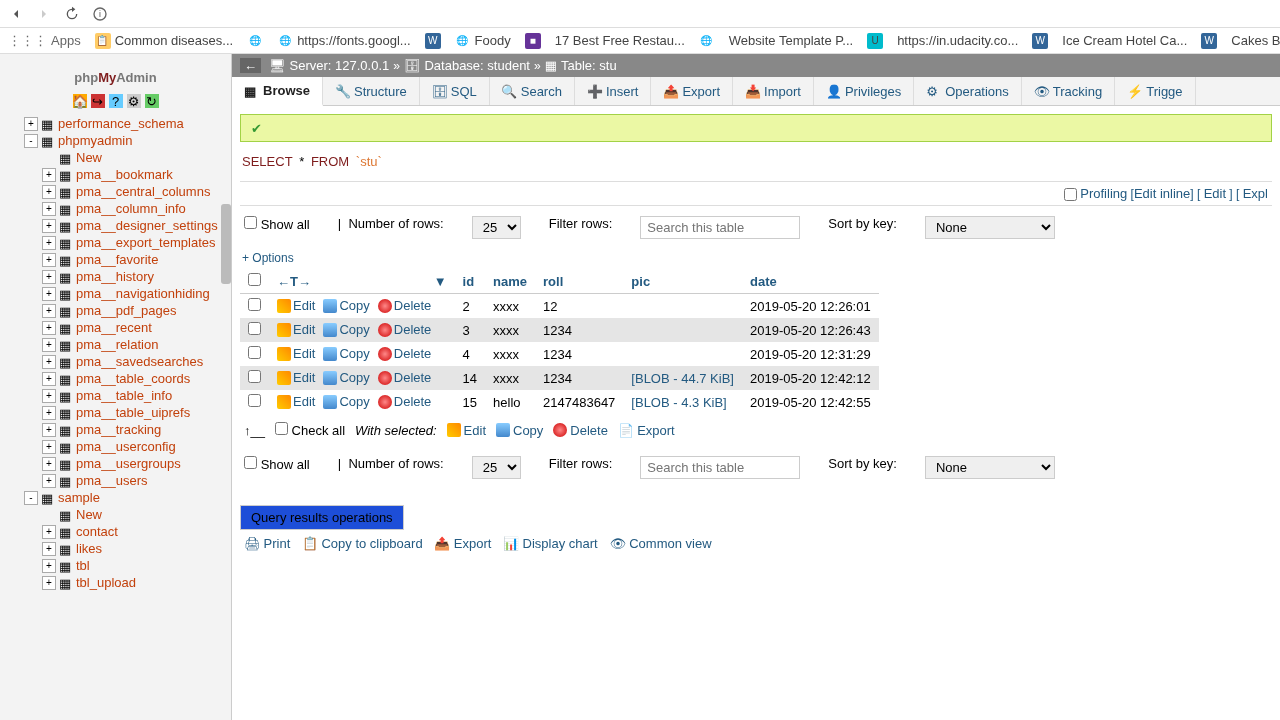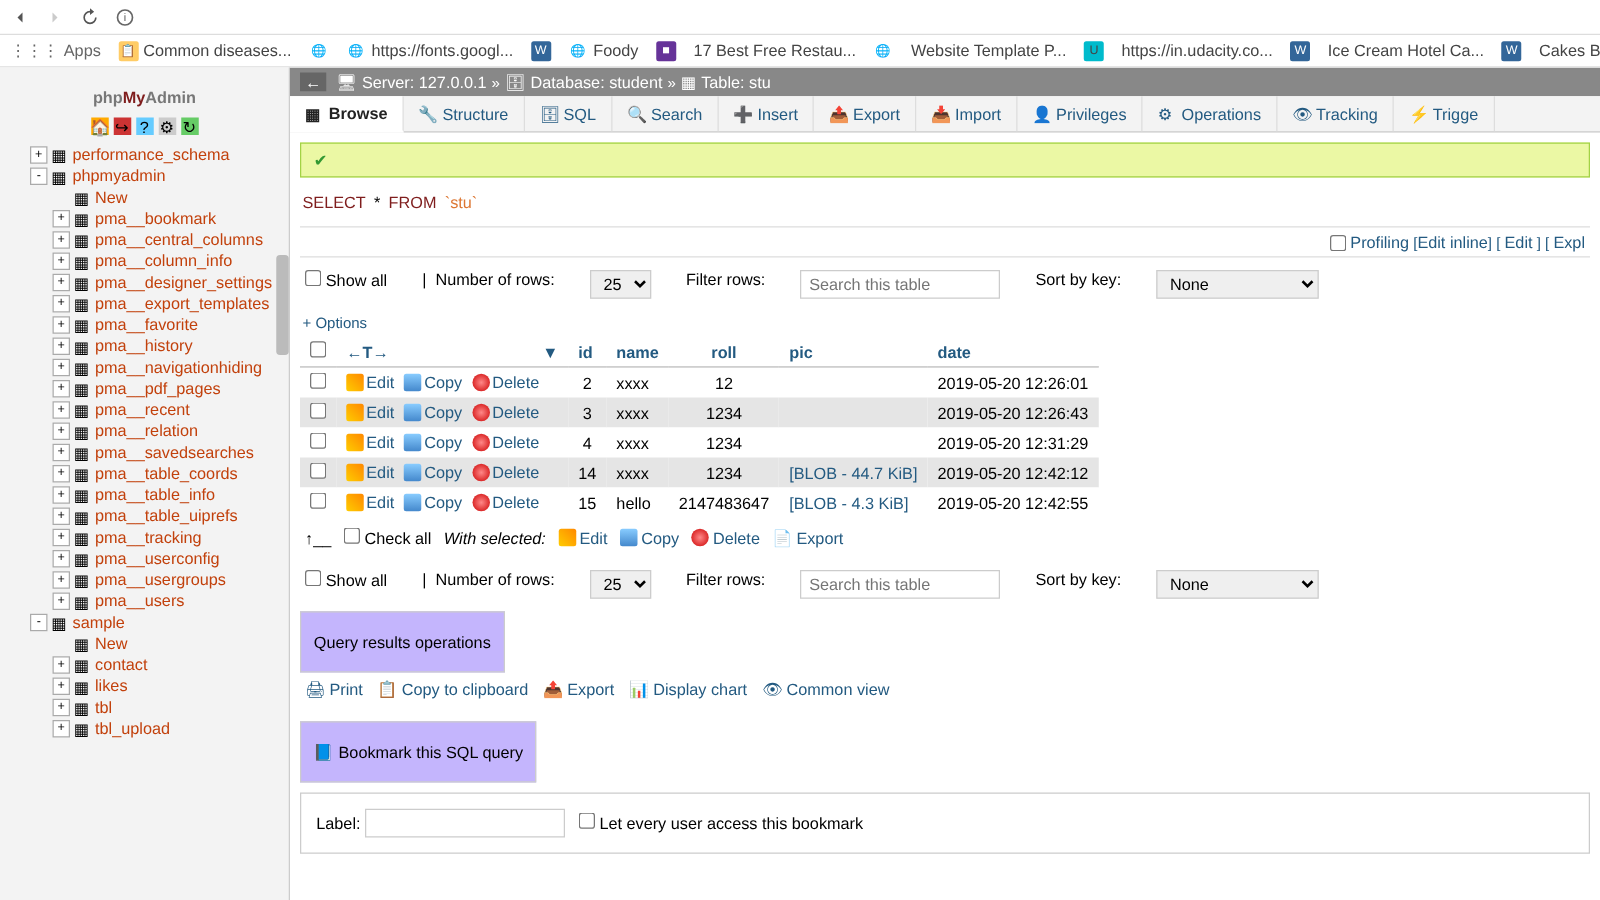--- a/index.html
+++ b/index.html
@@ -48,24 +48,24 @@
 .actions a{color:#235a81;text-decoration:none}
 .filters{padding:10px 4px;display:flex;gap:28px;font-size:13px}
 .filters input[type=text]{padding:3px 6px;border:1px solid #ccc;width:160px}
 .filters select{padding:2px 6px;border:1px solid #ccc}
 .options{color:#235a81;font-size:12px;padding:2px}
 .datatable{border-collapse:collapse;margin-top:2px}
 .datatable th{background:#fff;text-align:left;padding:4px 8px;font-weight:bold;color:#235a81;border-bottom:1px solid #ccc}
 .datatable td{padding:4px 8px}
 .datatable tr.odd{background:#fff}
 .datatable tr.even{background:#e5e5e5}
-.datatable .num{text-align:center}
+.datatable .num{text-align:left}
 .datatable .act{display:flex;align-items:center;gap:2px}
 .datatable .act a{color:#235a81;text-decoration:none;display:flex;align-items:center;gap:2px;margin-right:6px}
-.legend{border:1px solid #ccc;padding:16px 10px;display:inline-block;background:#c4b5fd;font-size:13px}
+.legend{border:1px solid #ccc;padding:4px 10px;display:inline-block;background:#1d4ed8;margin-top:16px;font-size:13px}
 .fieldset{border:1px solid #ccc;padding:12px;margin-top:8px}
 .bulk{padding:8px 4px;display:flex;align-items:center;gap:10px;font-size:13px}
 .bulk a{color:#235a81;text-decoration:none;display:flex;align-items:center;gap:3px}
 .resops{padding:6px 4px;display:flex;gap:12px;font-size:13px}
 .resops a{color:#235a81;text-decoration:none;display:flex;align-items:center;gap:3px}
 .ic-edit{width:14px;height:14px;background:linear-gradient(45deg,#fc0,#f80);border-radius:2px}
 .ic-copy{width:14px;height:14px;background:linear-gradient(#8cf,#48c);border-radius:2px}
 .ic-del{width:14px;height:14px;background:radial-gradient(#f88,#c00);border-radius:50%}
 .ic-check{width:14px;height:14px;color:#393}
 </style>
@@ -449,23 +449,15 @@
 
       <div class="legend">Query results operations</div>
       <div class="resops">
         <a>🖨<span>Print</span></a>
         <a>📋<span>Copy to clipboard</span></a>
         <a>📤<span>Export</span></a>
         <a>📊<span>Display chart</span></a>
         <a>👁<span>Common view</span></a>
       </div>
 
-      <div style="margin-top:12px">
-        <div class="legend">📘 <span>Bookmark this SQL query</span></div>
-        <div class="fieldset">
-          <span>Label:</span>
-          <input type="text" style="width: 160px; padding: 3px; border: 1px solid rgb(204, 204, 204);">
-          &nbsp;&nbsp;<input type="checkbox" style=""> <span>Let every user access this bookmark</span>
-        </div>
-      </div>
     </div>
   </div>
 </div>
 
 </body></html>

